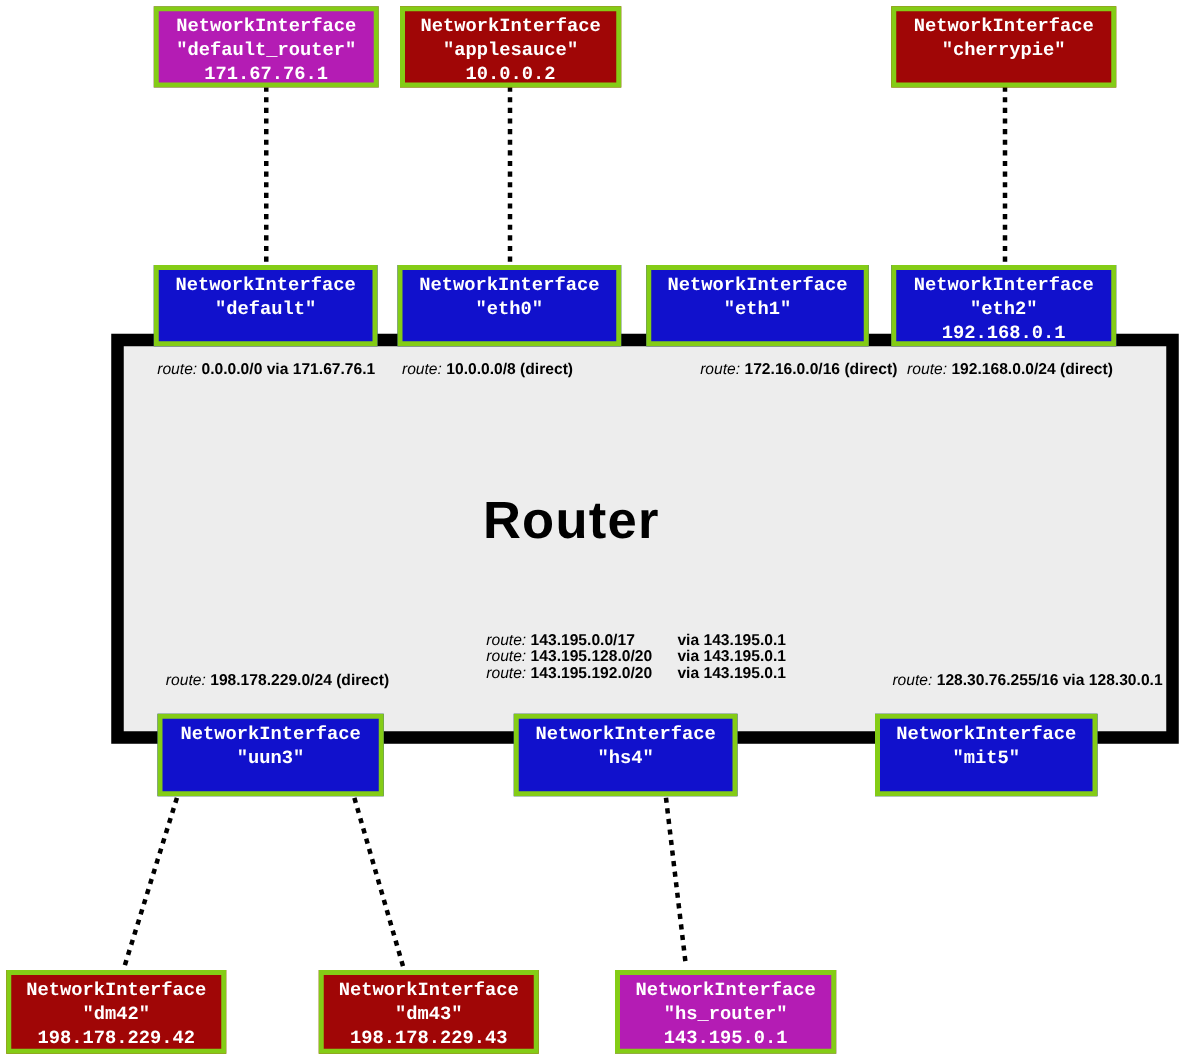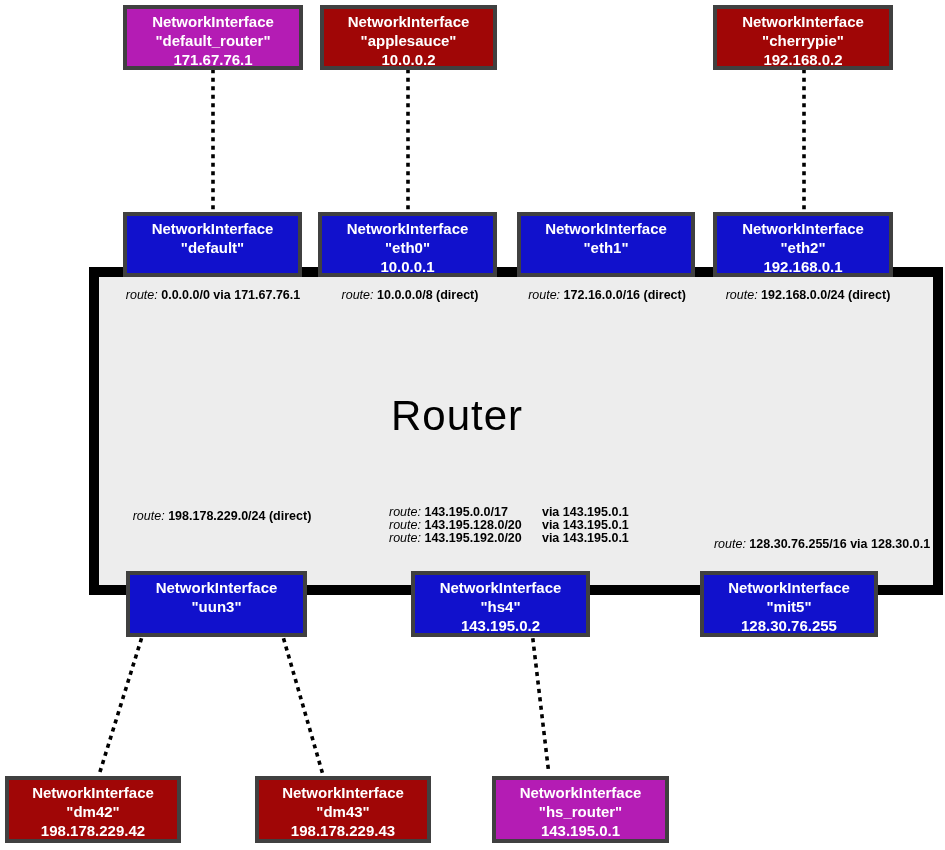--- a/index.html
+++ b/index.html
@@ -21,48 +21,49 @@
     border: 10px solid #000;
     background: var(--router-fill, #ededed);
     z-index: 1;
   }
   .router-label {
     position: absolute;
     left: 89px; top: 392px;
     width: 736px;
     text-align: center;
     font-size: 42px;
-    font-weight: normal;
+    font-weight: bold;
     letter-spacing: 1px;
     color: #000;
     z-index: 3;
   }
 
   
   svg.edges { position: absolute; left: 0; top: 0; z-index: 2; }
   .edge {
     stroke: #000;
     stroke-width: 3.6;
     fill: none;
     stroke-dasharray: 0.5 8;
     stroke-linecap: square;
   }
 
   
   .node {
     position: absolute;
     box-sizing: border-box;
-    border: 4px solid #404040;
+    border: 4px solid #84cc16;
     color: var(--node-text, #ffffff);
     text-align: center;
     font-weight: bold;
     font-size: 15px;
     line-height: 19px;
     padding-top: 3px;
     z-index: 4;
+    font-family: Liberation Mono, monospace;
   }
   .node.if   { background: var(--interface-fill, #1111cc); }
   .node.host { background: var(--host-fill, #a00606); }
   .node.gw   { background: var(--gateway-fill, #b41cb4); }
 
   
   .route {
     position: absolute;
     z-index: 3;
     font-size: 12.5px;
@@ -98,55 +99,51 @@
     <div>171.67.76.1</div>
   </div>
   <div class="node host" style="left:320px;top:5px;width:177px;height:65px">
     <div>NetworkInterface</div>
     <div>"applesauce"</div>
     <div>10.0.0.2</div>
   </div>
   <div class="node host" style="left:713px;top:5px;width:180px;height:65px">
     <div>NetworkInterface</div>
     <div>"cherrypie"</div>
-    <div>192.168.0.2</div>
   </div>
 
   <div class="node if" style="left:123px;top:212px;width:179px;height:65px">
     <div>NetworkInterface</div>
     <div>"default"</div>
   </div>
   <div class="node if" style="left:318px;top:212px;width:179px;height:65px">
     <div>NetworkInterface</div>
     <div>"eth0"</div>
-    <div>10.0.0.1</div>
   </div>
   <div class="node if" style="left:517px;top:212px;width:178px;height:65px">
     <div>NetworkInterface</div>
     <div>"eth1"</div>
   </div>
   <div class="node if" style="left:713px;top:212px;width:180px;height:65px">
     <div>NetworkInterface</div>
     <div>"eth2"</div>
     <div>192.168.0.1</div>
   </div>
 
   <div class="node if" style="left:126px;top:571px;width:181px;height:66px">
     <div>NetworkInterface</div>
     <div>"uun3"</div>
   </div>
   <div class="node if" style="left:411px;top:571px;width:179px;height:66px">
     <div>NetworkInterface</div>
     <div>"hs4"</div>
-    <div>143.195.0.2</div>
   </div>
   <div class="node if" style="left:700px;top:571px;width:178px;height:66px">
     <div>NetworkInterface</div>
     <div>"mit5"</div>
-    <div>128.30.76.255</div>
   </div>
 
   <div class="node host" style="left:5px;top:776px;width:176px;height:67px">
     <div>NetworkInterface</div>
     <div>"dm42"</div>
     <div>198.178.229.42</div>
   </div>
   <div class="node host" style="left:255px;top:776px;width:176px;height:67px">
     <div>NetworkInterface</div>
     <div>"dm43"</div>
@@ -154,31 +151,31 @@
   </div>
   <div class="node gw" style="left:492px;top:776px;width:177px;height:67px">
     <div>NetworkInterface</div>
     <div>"hs_router"</div>
     <div>143.195.0.1</div>
   </div>
 
   <div class="route center" style="left:213px;top:289px">
     <i>route:</i> <b>0.0.0.0/0 via 171.67.76.1</b>
   </div>
-  <div class="route center" style="left:410px;top:289px">
+  <div class="route center" style="left:390px;top:289px">
     <i>route:</i> <b>10.0.0.0/8 (direct)</b>
   </div>
-  <div class="route center" style="left:607px;top:289px">
+  <div class="route center" style="left:639px;top:289px">
     <i>route:</i> <b>172.16.0.0/16 (direct)</b>
   </div>
   <div class="route center" style="left:808px;top:289px">
     <i>route:</i> <b>192.168.0.0/24 (direct)</b>
   </div>
 
-  <div class="route center" style="left:222px;top:510px">
+  <div class="route center" style="left:222px;top:538px">
     <i>route:</i> <b>198.178.229.0/24 (direct)</b>
   </div>
   <div class="route" style="left:389px;top:506px">
     <div>
       <i>route:</i> <b class="dest">143.195.0.0/17</b> <b>via 143.195.0.1</b>
     </div>
     <div>
       <i>route:</i> <b class="dest">143.195.128.0/20</b> <b>via 143.195.0.1</b>
     </div>
     <div>

